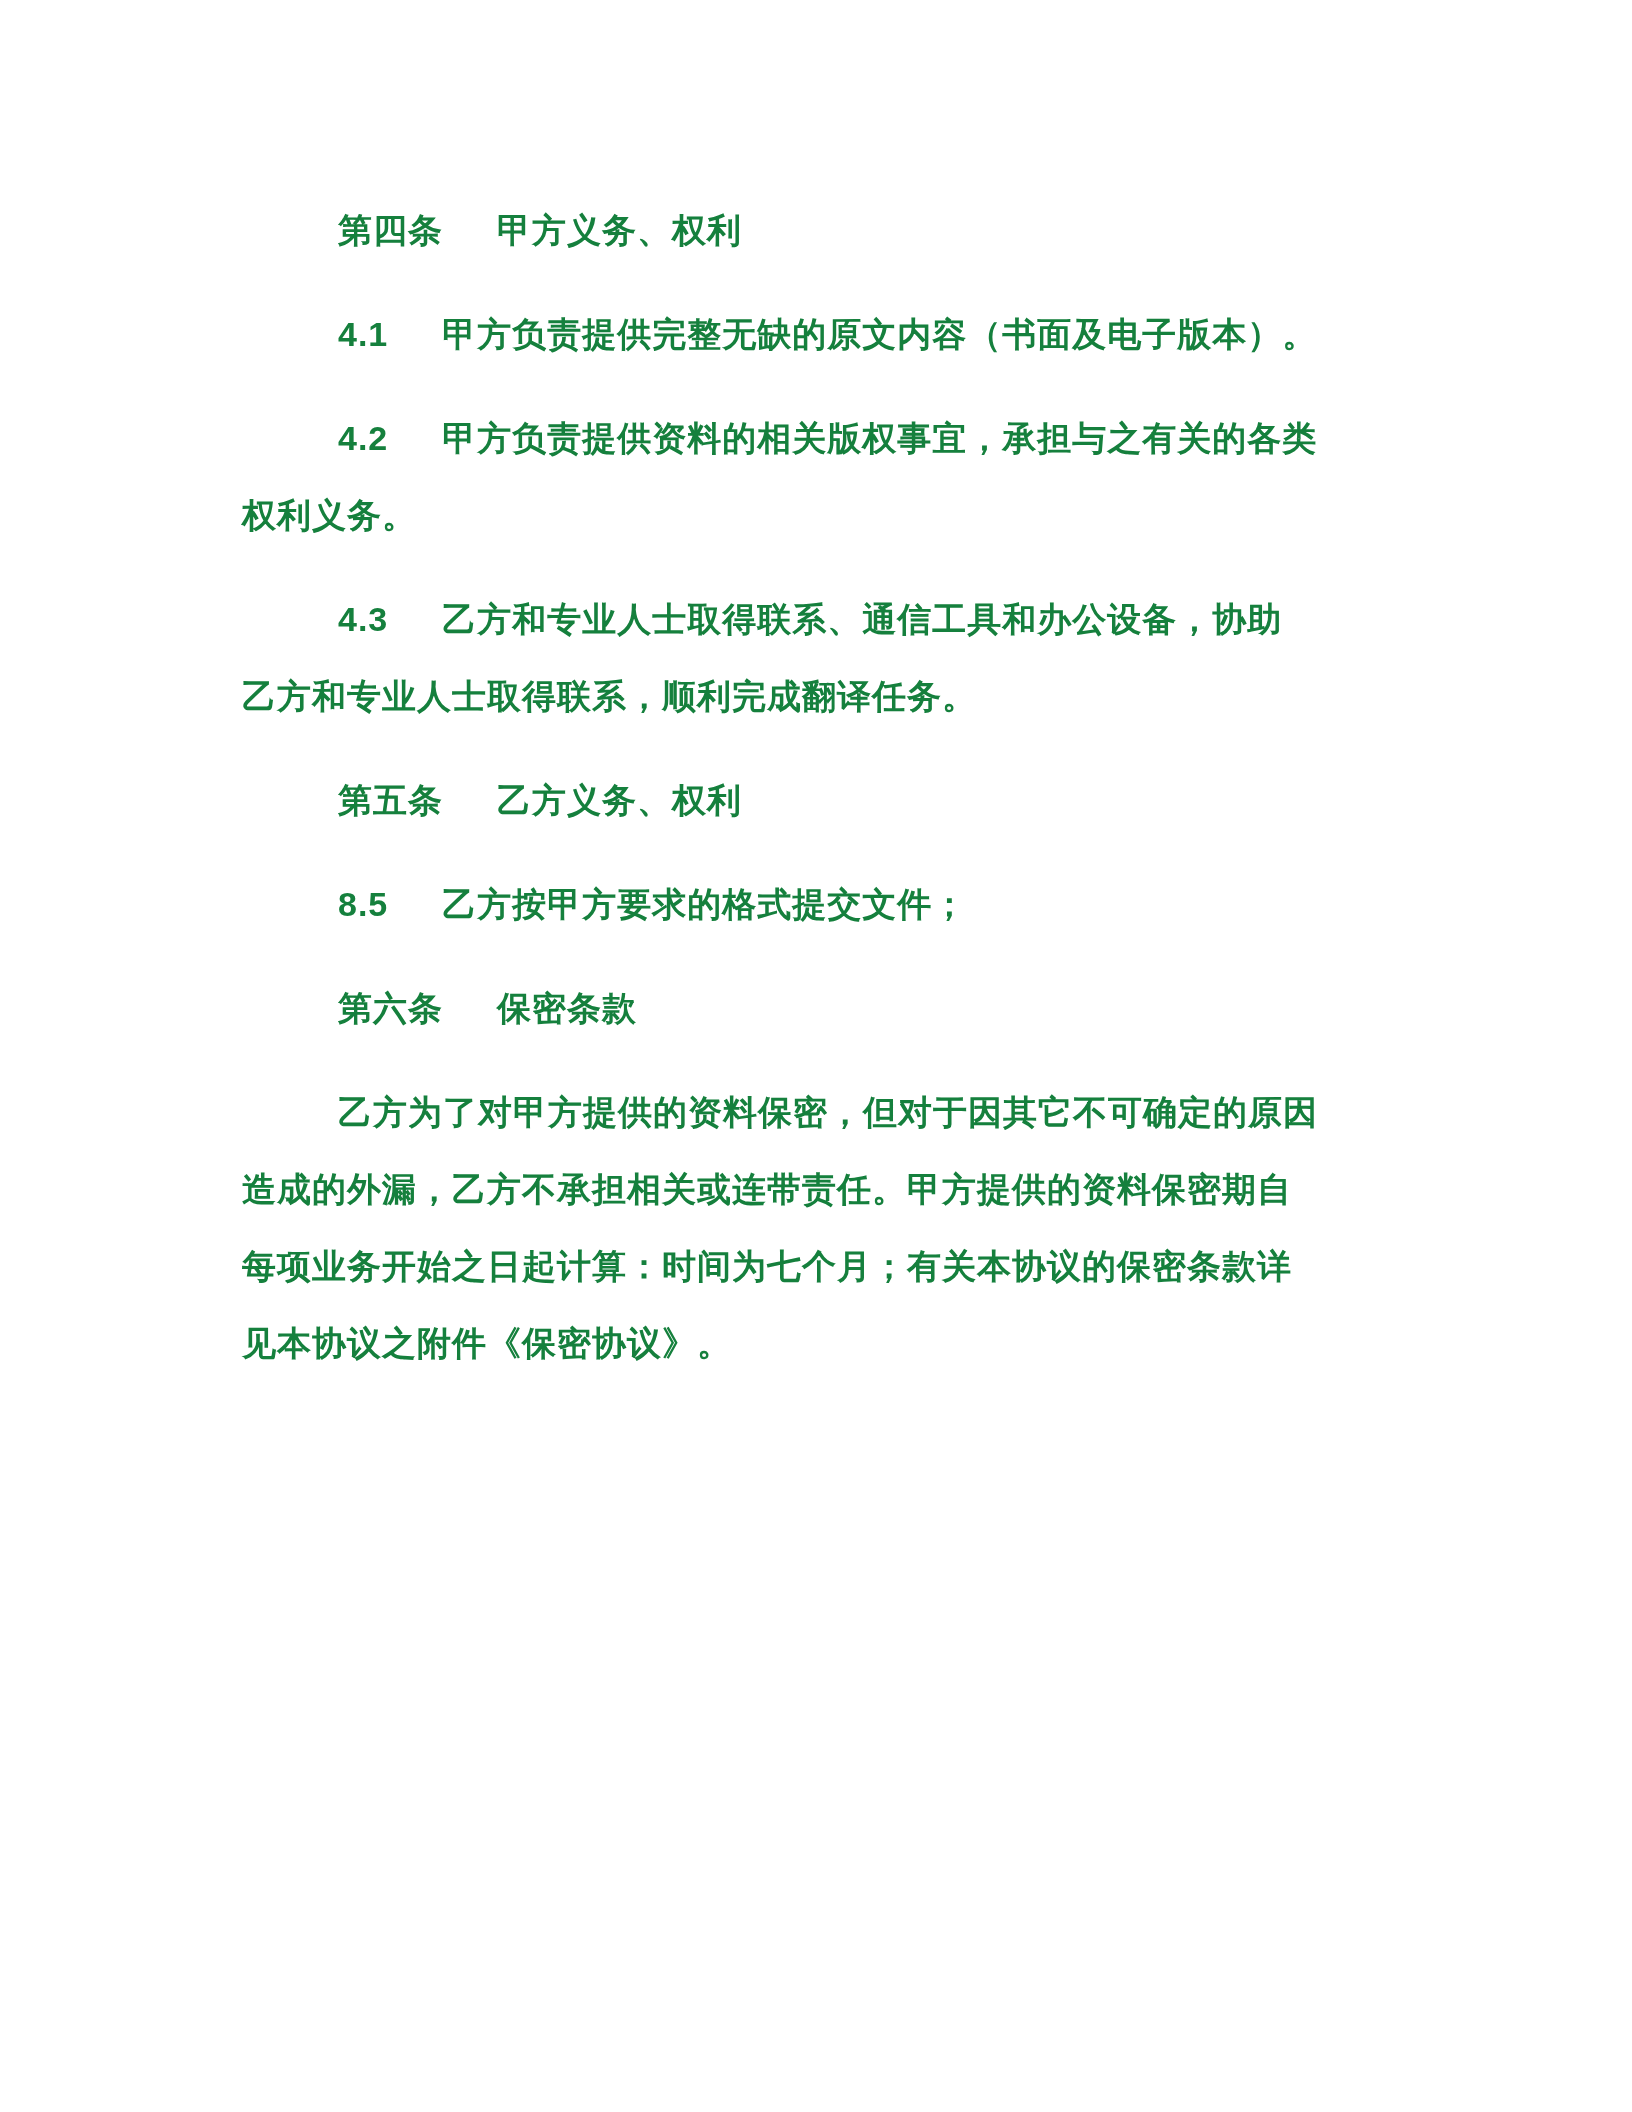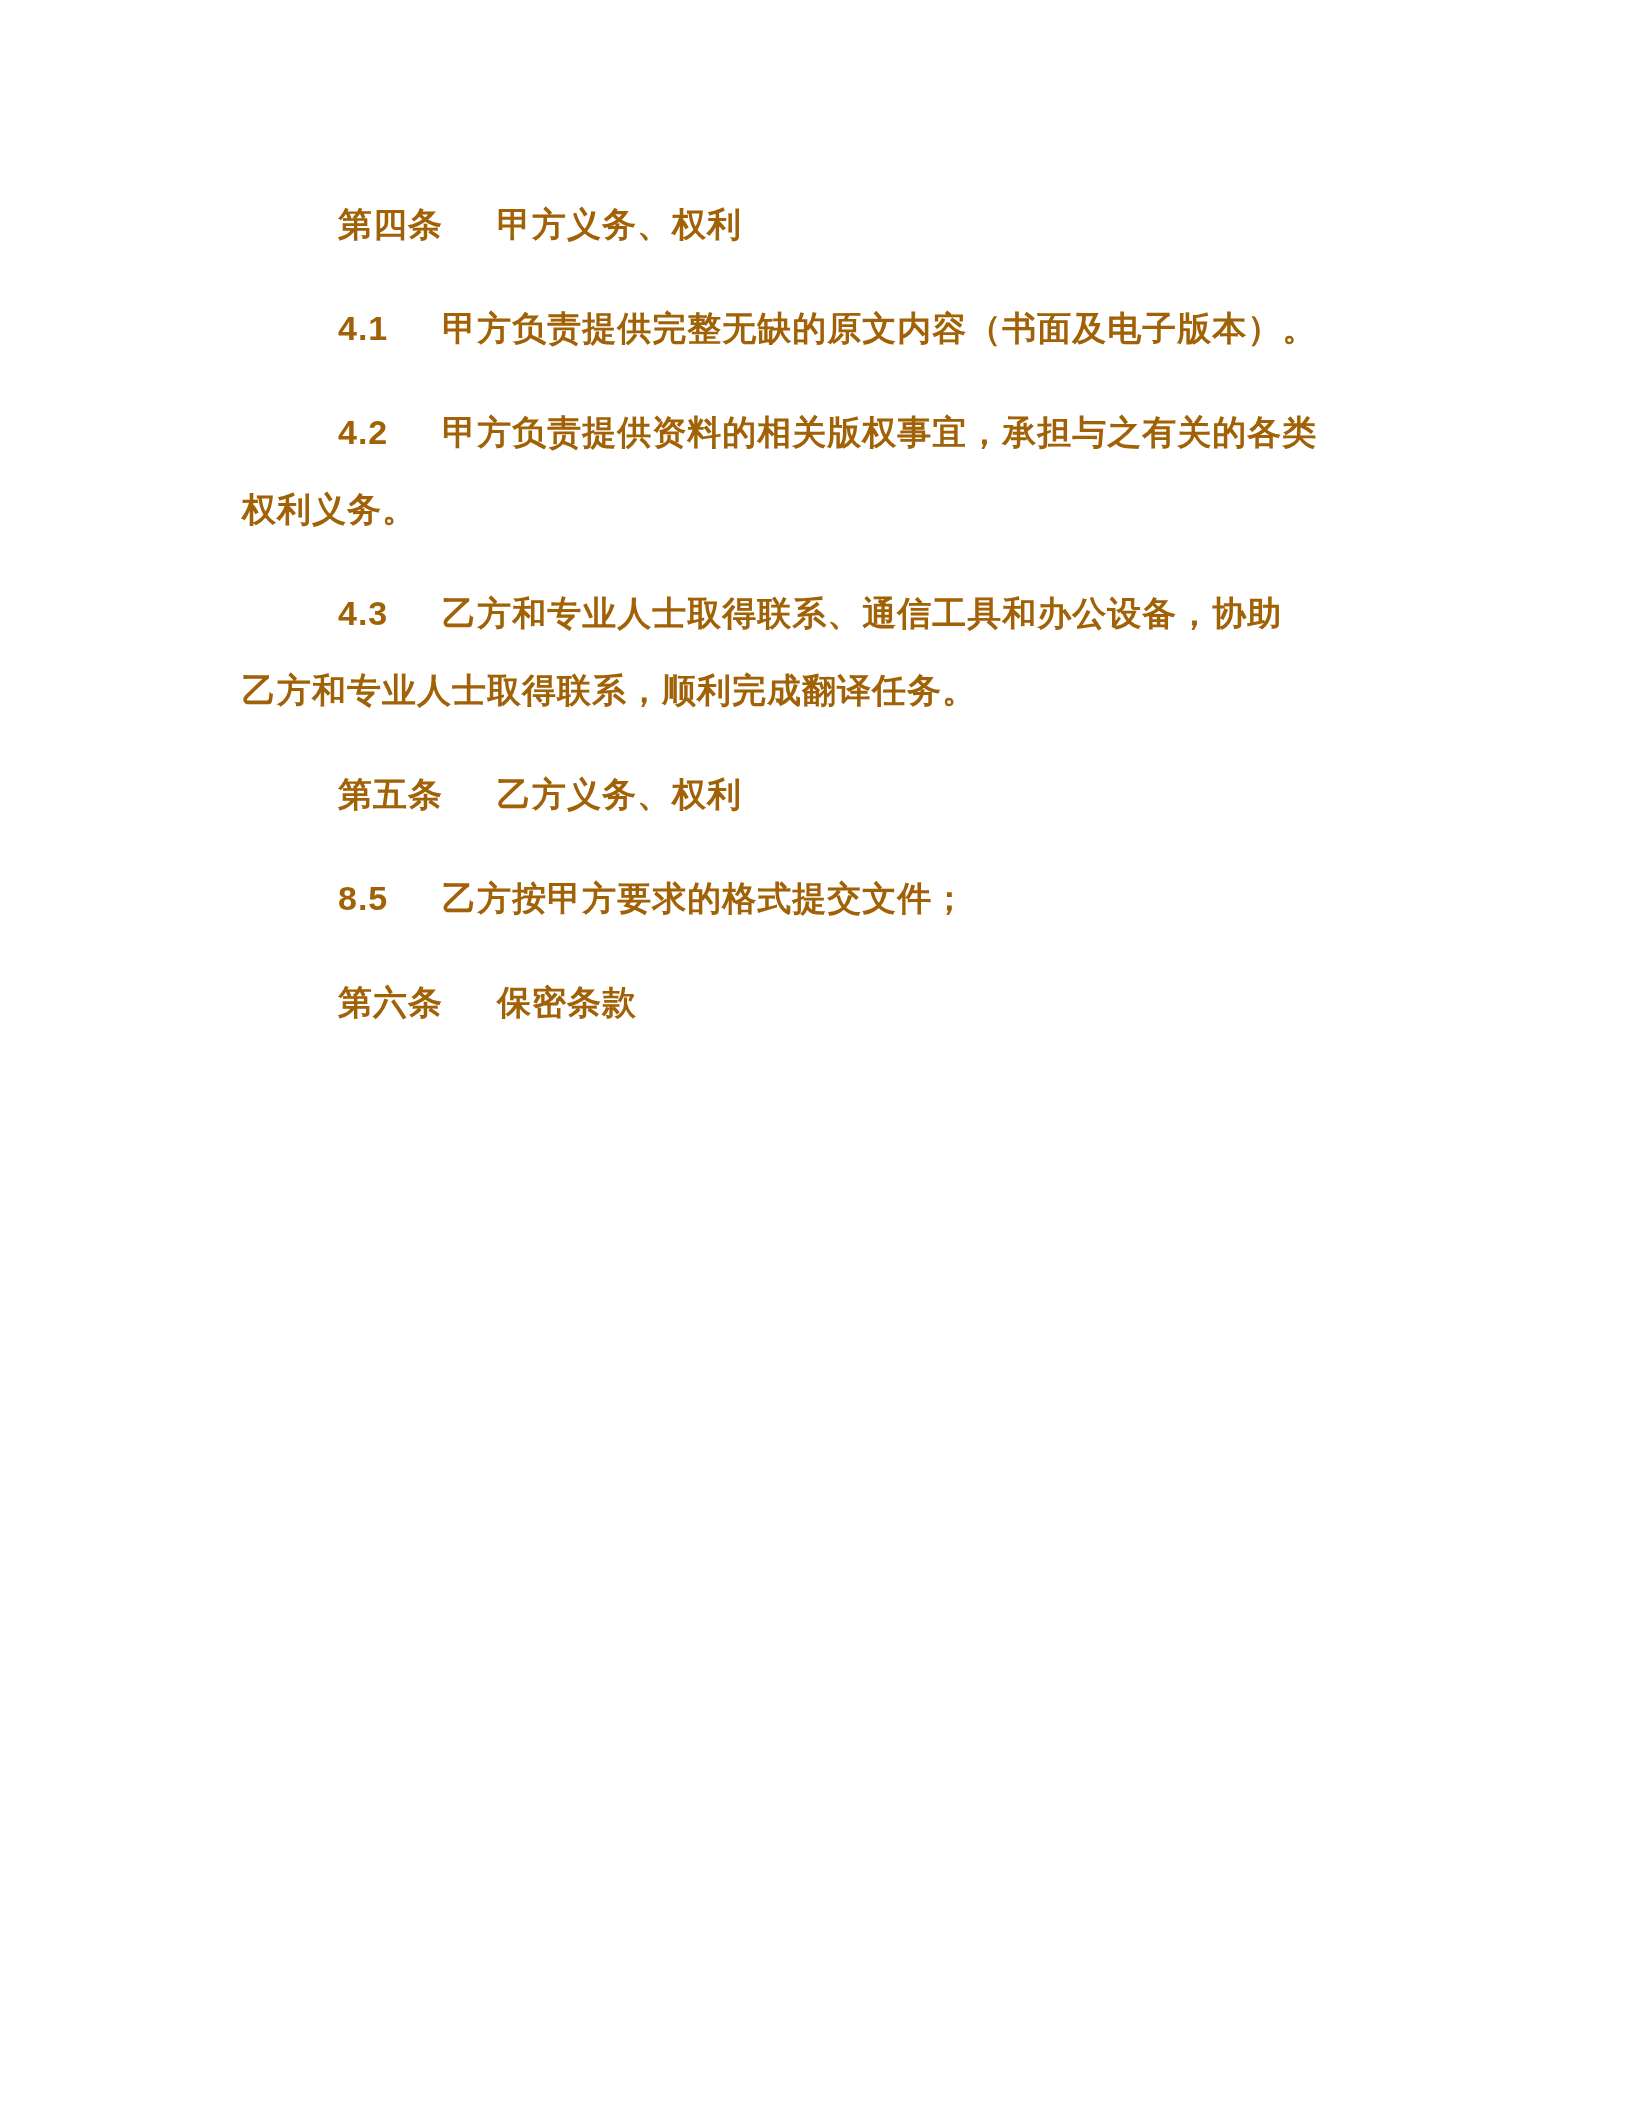--- a/index.html
+++ b/index.html
@@ -15,23 +15,23 @@
   .page {
     position: relative;
     width: 1632px;
     height: 2112px;
     background: #ffffff;
     overflow: hidden;
   }
   .content {
     position: absolute;
     left: 242px;
-    top: 186px;
+    top: 192px;
     width: 1160px;
-    color: #a16207;
+    color: #15803d;
     font-weight: 700;
     font-size: 34px;
     letter-spacing: 1px;
   }
   .para {
     margin: 0 0 27px 0;
   }
   .para:last-child {
     margin-bottom: 0;
   }
@@ -68,14 +68,20 @@
       </div>
       <div class="para heading">
         <div class="line first"><span class="num">第五条</span><span>乙方义务、权利</span></div>
       </div>
       <div class="para clause">
         <div class="line first"><span class="num">8.5</span><span>乙方按甲方要求的格式提交文件；</span></div>
       </div>
       <div class="para heading">
         <div class="line first"><span class="num">第六条</span><span>保密条款</span></div>
       </div>
+      <div class="para body">
+        <div class="line first">乙方为了对甲方提供的资料保密，但对于因其它不可确定的原因</div>
+        <div class="line">造成的外漏，乙方不承担相关或连带责任。甲方提供的资料保密期自</div>
+        <div class="line">每项业务开始之日起计算：时间为七个月；有关本协议的保密条款详</div>
+        <div class="line">见本协议之附件《保密协议》。</div>
+      </div>
     </div>
 </div>
 
 </body></html>

